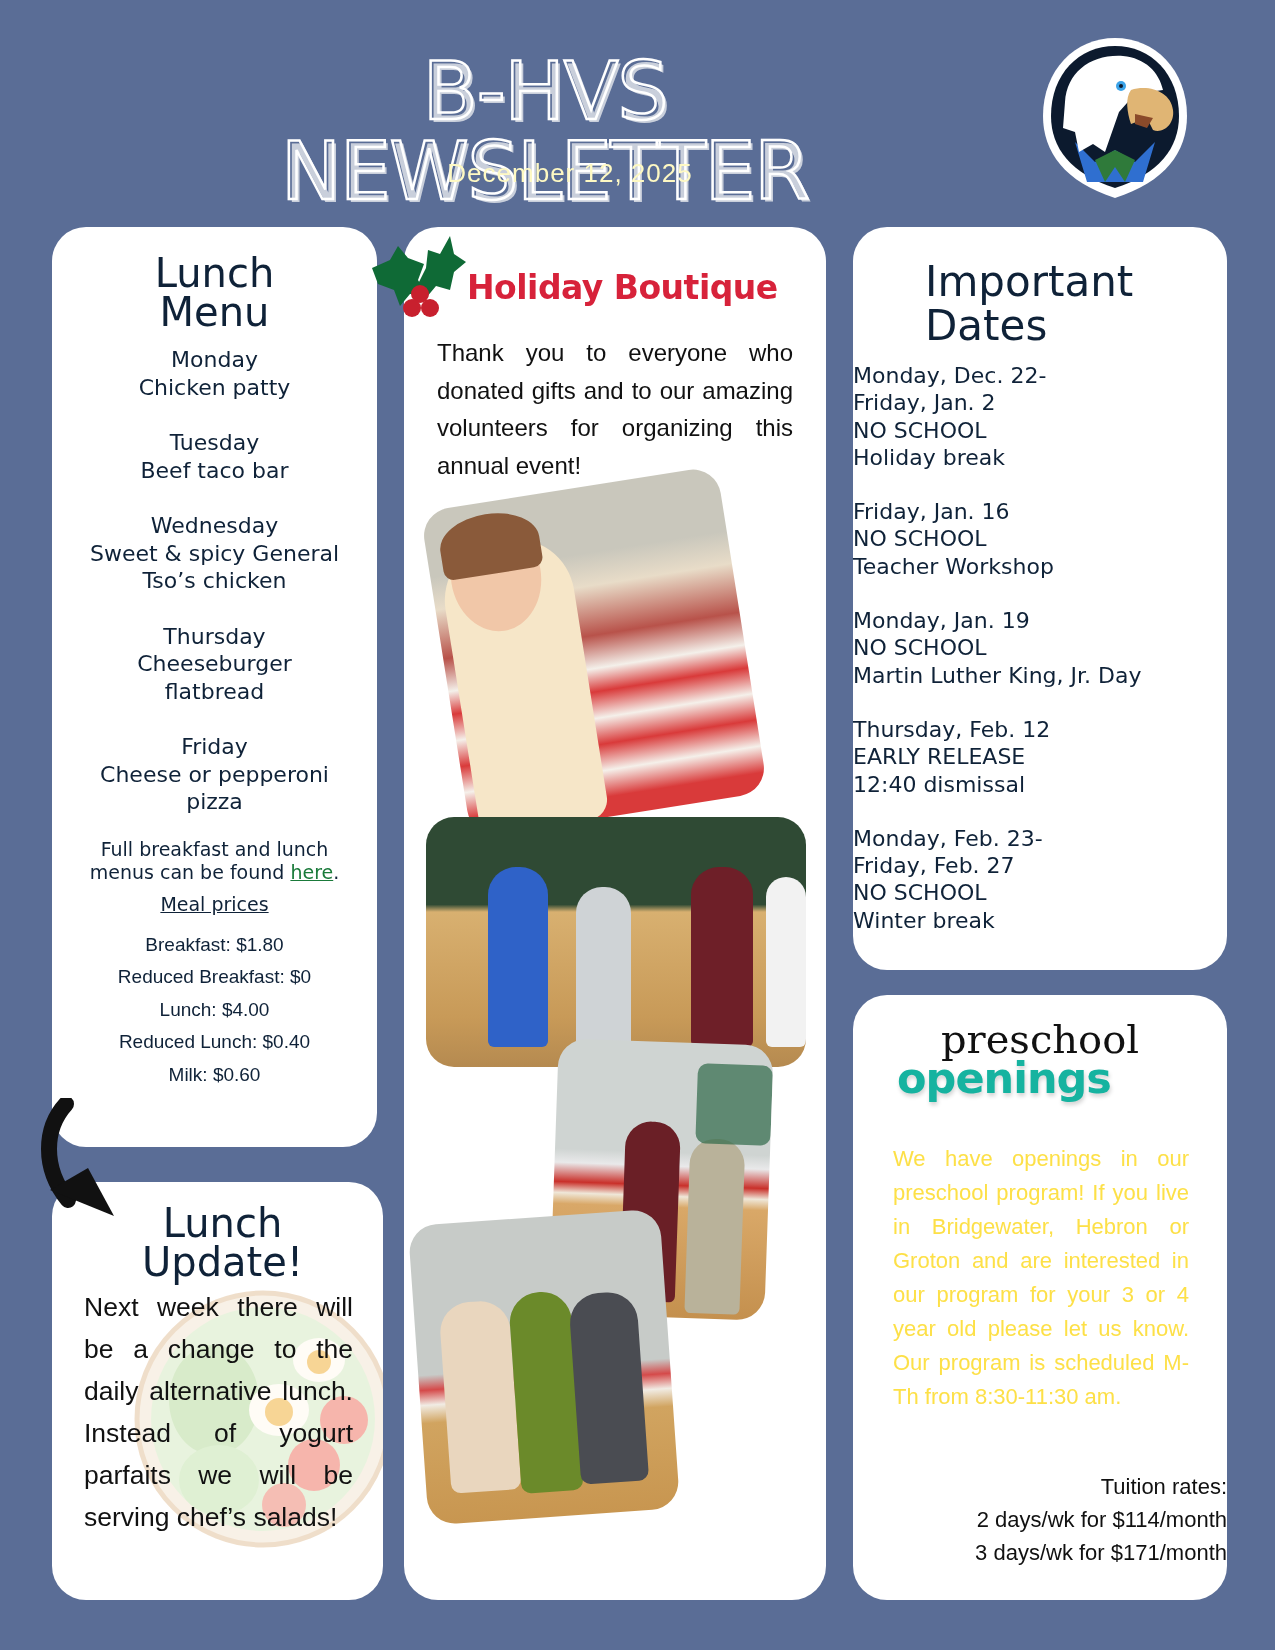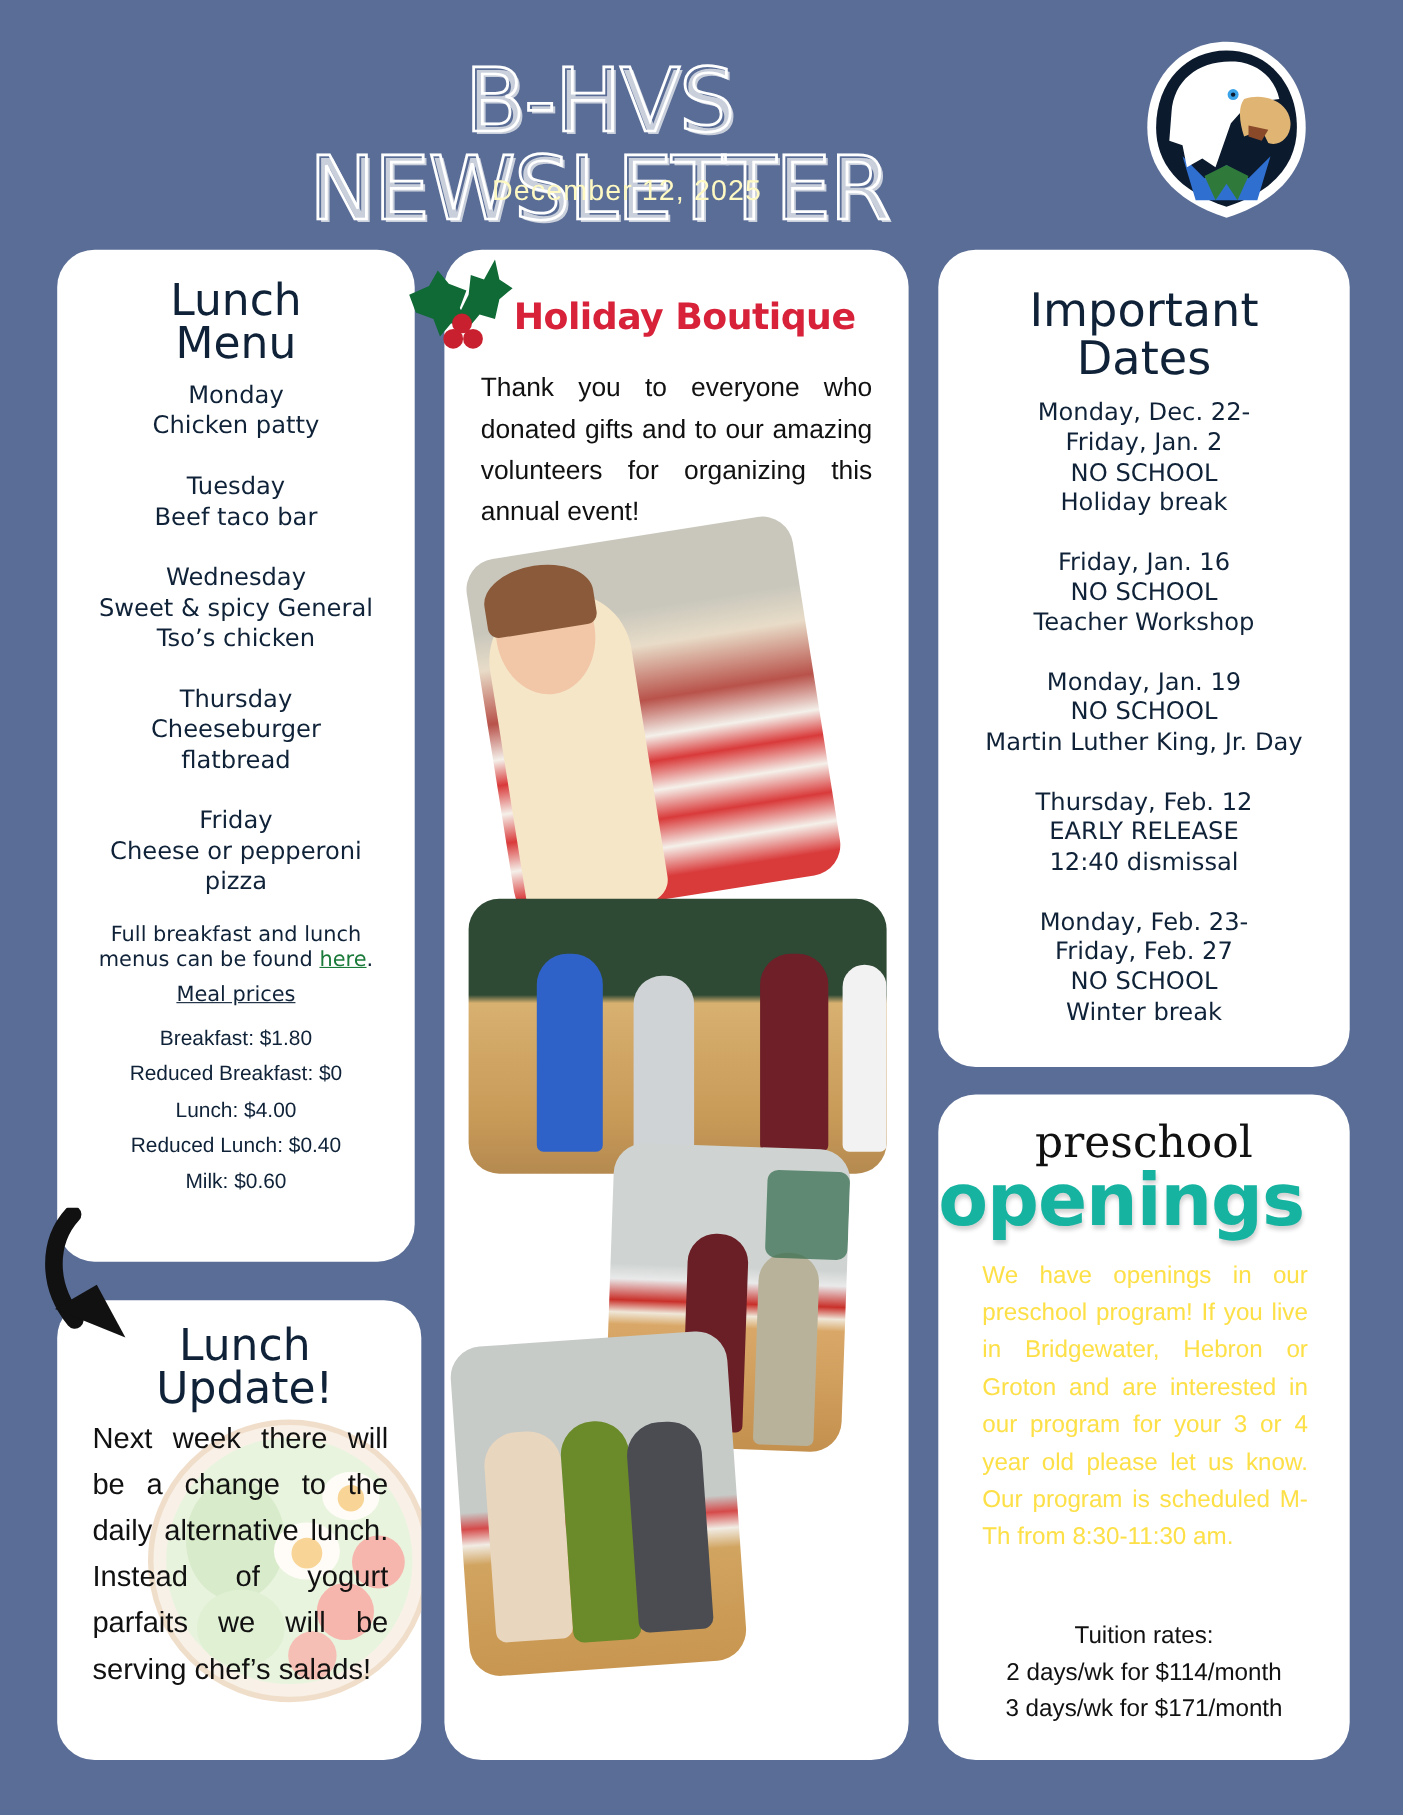--- a/index.html
+++ b/index.html
@@ -32,31 +32,31 @@
   .arrow { left: 36px; top: 1098px; width: 100px; height: 140px; }
 
   
   .holiday-card { left: 404px; top: 227px; width: 422px; height: 1373px; overflow: hidden; }
   .holly { left: 370px; top: 228px; width: 100px; height: 95px; }
   .holiday-title { left: 467px; top: 268px; font-family: "DejaVu Sans", sans-serif; font-weight: 700; font-size: 33px; color: #d7223a; letter-spacing: -0.5px; }
   .holiday-text { left: 437px; top: 334px; width: 356px; font-family: "Liberation Sans", sans-serif; font-size: 24px; line-height: 37.5px; text-align: justify; text-align-last: left; color: #111; }
   .photo { position: absolute; border-radius: 28px; overflow: hidden; }
 
   
-  .dates-card { left: 853px; top: 227px; width: 374px; height: 743px; text-align: center; }
+  .dates-card { left: 853px; top: 227px; width: 374px; height: 743px; }
   .dates-card .card-heading { margin-top: 33px; font-size: 42px; line-height: 44px; }
   .date-list { margin-top: 14px; }
   .date-entry { font-size: 22px; line-height: 27.3px; margin-bottom: 27px; }
 
   
   .preschool-card { left: 853px; top: 995px; width: 374px; height: 605px; }
   .pre-word { left: 0; top: 1016px; width: 374px; text-align: center; font-family: "DejaVu Serif", serif; font-size: 40px; color: #111; }
-  .open-word { left: 0; top: 1053px; width: 302px; text-align: left; font-family: "DejaVu Sans", sans-serif; font-weight: 900; font-size: 66px; color: #16b3a0; letter-spacing: -1px; text-shadow: 1px 3px 4px rgba(0,0,0,0.18); }
+  .open-word { left: 0; top: 1053px; width: 302px; text-align: center; font-family: "DejaVu Sans", sans-serif; font-weight: 900; font-size: 43px; color: #16b3a0; letter-spacing: -1px; text-shadow: 1px 3px 4px rgba(0,0,0,0.18); }
   .pre-text { left: 40px; top: 1142px; width: 296px; font-family: "Liberation Sans", sans-serif; font-size: 22px; line-height: 34px; text-align: justify; text-align-last: left; color: #fde047; }
-  .tuition { left: 0; top: 1470px; width: 374px; text-align: center; font-family: "Liberation Sans", sans-serif; font-size: 22px; line-height: 33px; color: #111; }
+  .tuition { left: 0; top: 1470px; width: 374px; text-align: right; font-family: "Liberation Sans", sans-serif; font-size: 22px; line-height: 33px; color: #111; }
 
   .footer-strip { left: 420px; top: 1636px; width: 560px; height: 20px; overflow: hidden; color: #c8283c; font-size: 24px; font-family: "Liberation Sans", sans-serif; font-style: italic; white-space: nowrap; }
 </style>
 </head>
 <body>
 
 <div class="abs title">B-HVS NEWSLETTER</div>
 <div class="abs date">December 12, 2025</div>
 <div class="abs logo">
   <svg viewBox="0 0 160 170" width="160" height="170">

